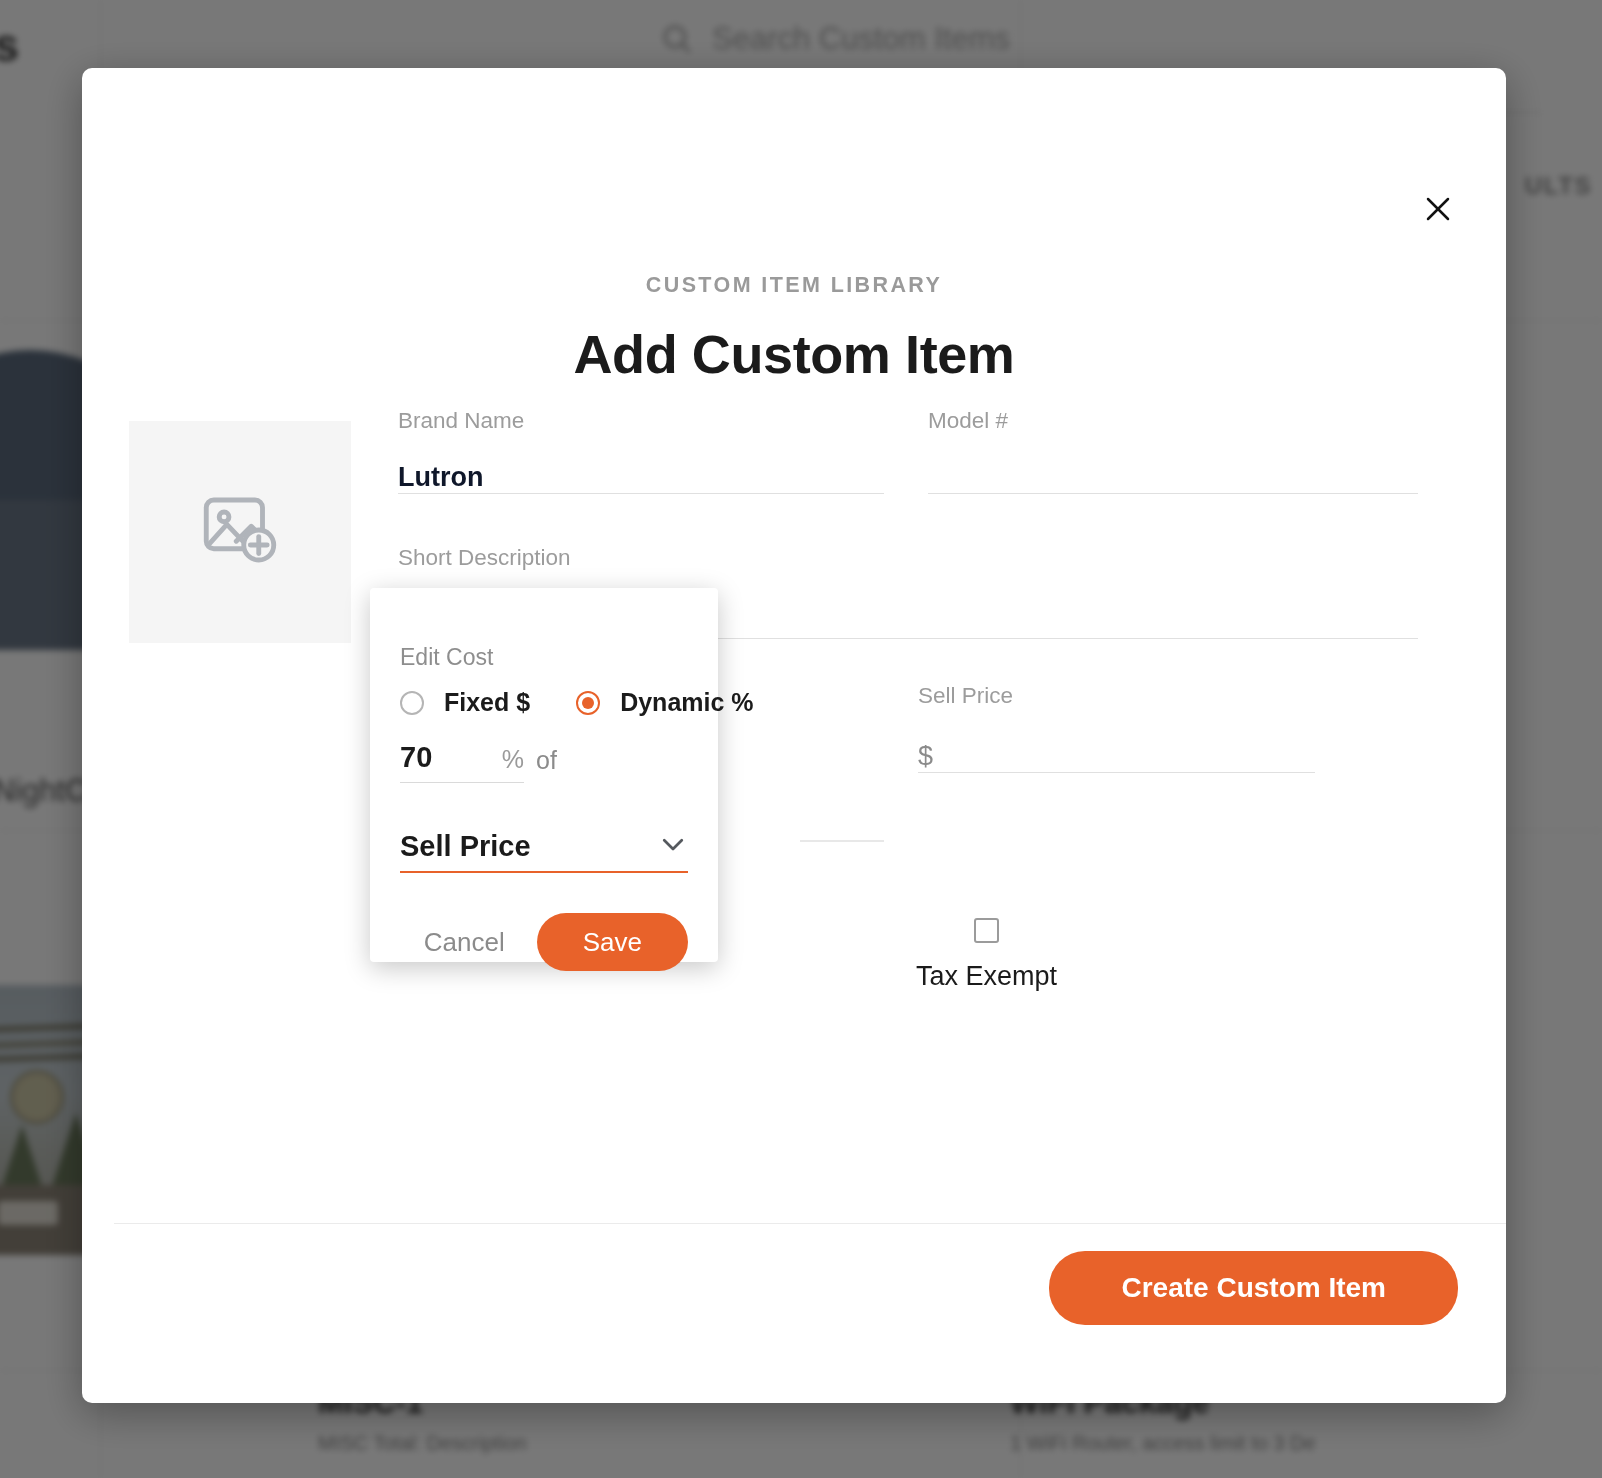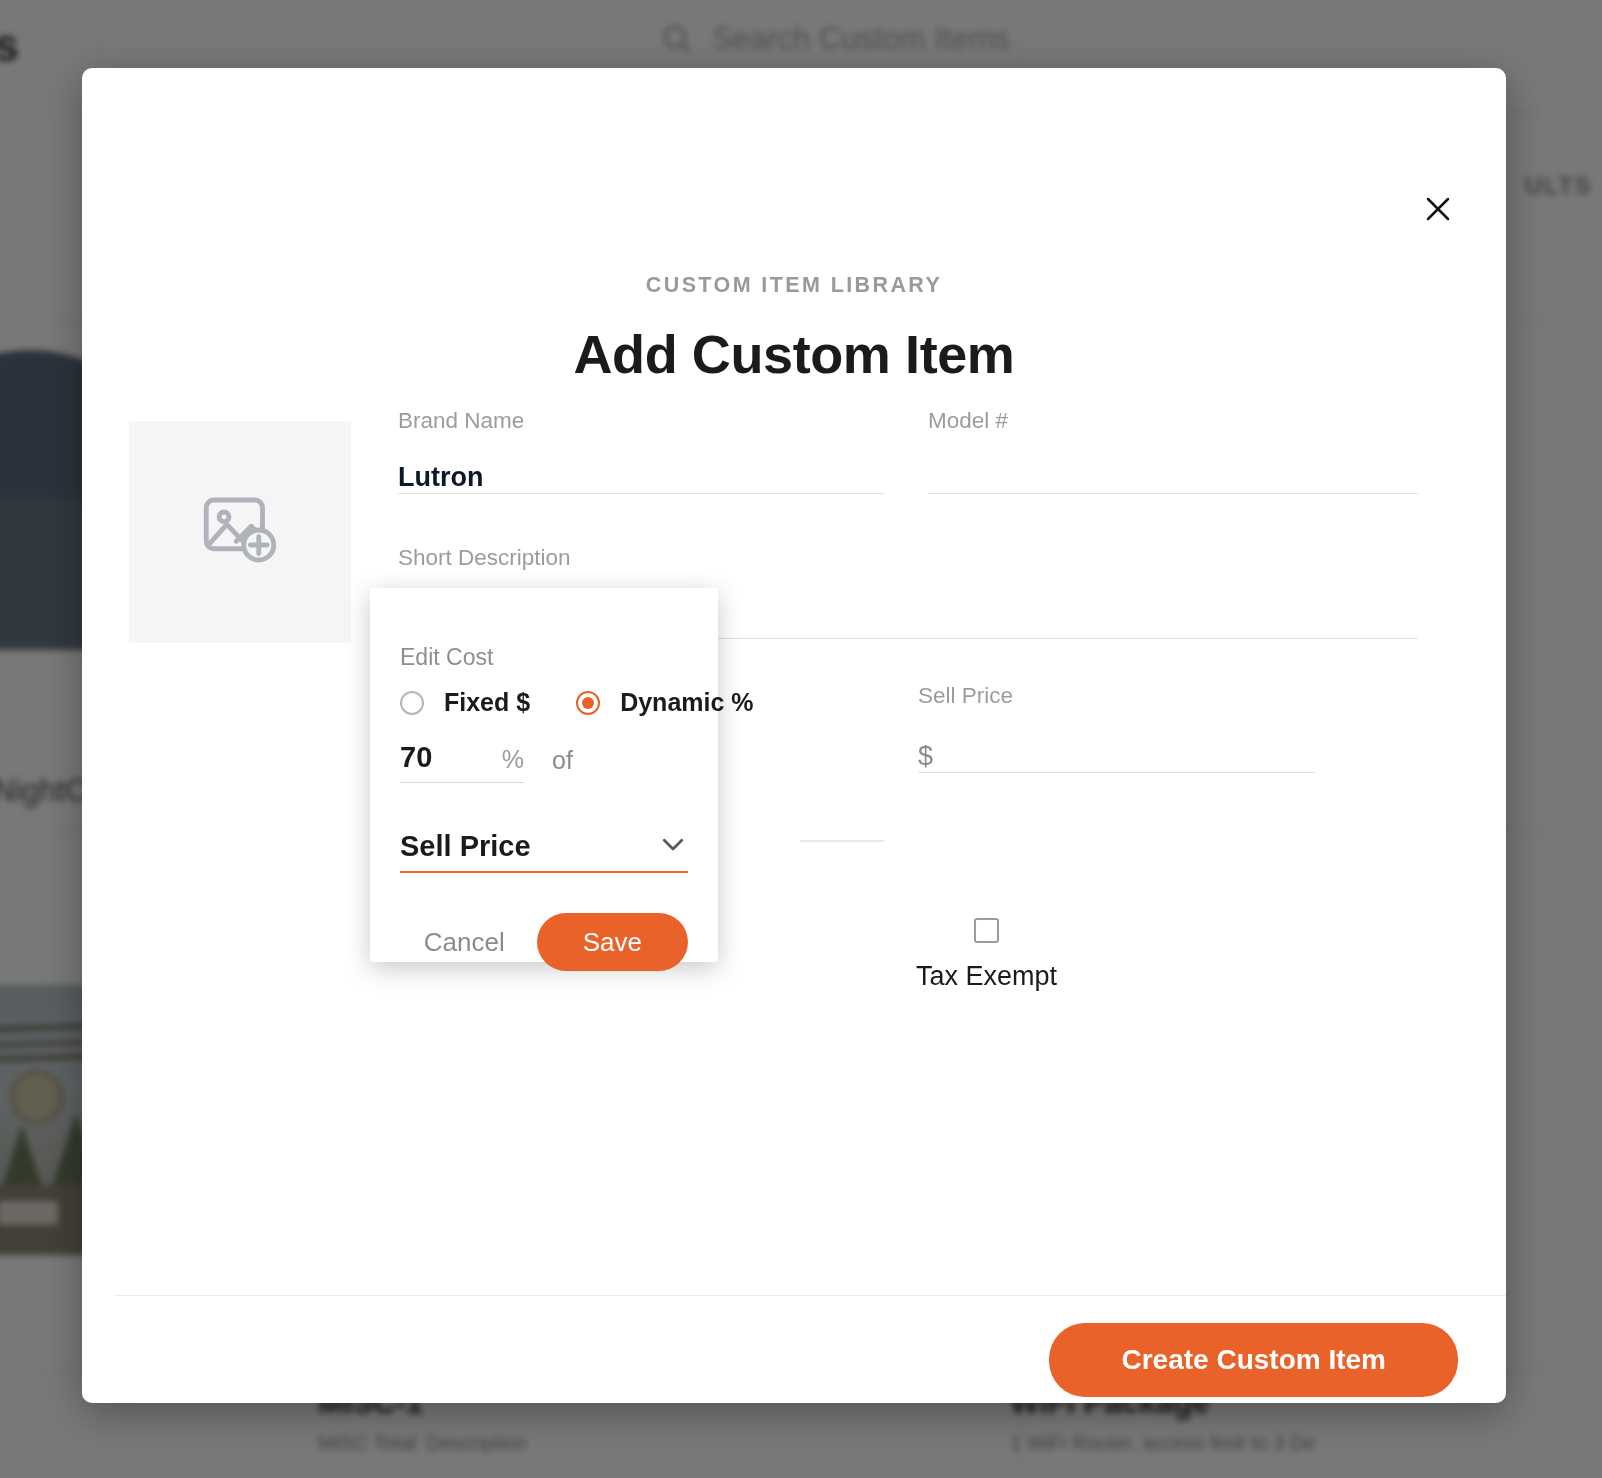--- a/index.html
+++ b/index.html
@@ -162,21 +162,21 @@
   }
   .checkbox-box {
     width: 25px; height: 25px;
     border: 2px solid #9b9b9b; border-radius: 3px;
     background: #fff;
   }
   .checkbox-label { font-size: 27px; color: #1b1b1b; }
 
   
   .modal-footer {
-    position: absolute; left: 0; right: 0; bottom: 0; height: 108px;
+    position: absolute; left: 0; right: 0; bottom: 0; height: 180px;
     border-top: 1.5px solid #ebebeb;
     margin-left: 32px;
   }
   #create-btn {
     position: absolute; right: 48px; top: 27px;
     background: #e8622a;
     color: #fff; border: none; border-radius: 36px;
     font-size: 28px; font-weight: 700;
     padding: 0 72px; height: 74px;
     font-family: "Liberation Sans", sans-serif;
@@ -209,21 +209,21 @@
     display: flex; align-items: flex-end; gap: 0;
     margin-bottom: 46px;
   }
   .pct-input {
     width: 124px; border-bottom: 1.5px solid #dadada;
     display: flex; align-items: flex-end; justify-content: space-between;
     padding-bottom: 8px;
   }
   .pct-value { font-size: 29px; font-weight: 700; color: #1b1b1b; }
   .pct-sign { font-size: 25px; color: #9a9a9a; font-weight: 400; }
-  .pct-of { font-size: 25px; color: #8b8b8b; margin-left: 28px; padding-bottom: 8px; }
+  .pct-of { font-size: 25px; color: #8b8b8b; margin-left: 12px; padding-bottom: 8px; }
 
   .select-row {
     display: flex; align-items: flex-end; justify-content: space-between;
     border-bottom: 2px solid #e8622a;
     padding-bottom: 8px; margin-bottom: 40px;
     cursor: pointer;
   }
   .select-value { font-size: 29px; font-weight: 700; color: #1b1b1b; }
 
   .pop-actions { display: flex; align-items: center; justify-content: flex-end; gap: 10px; }

